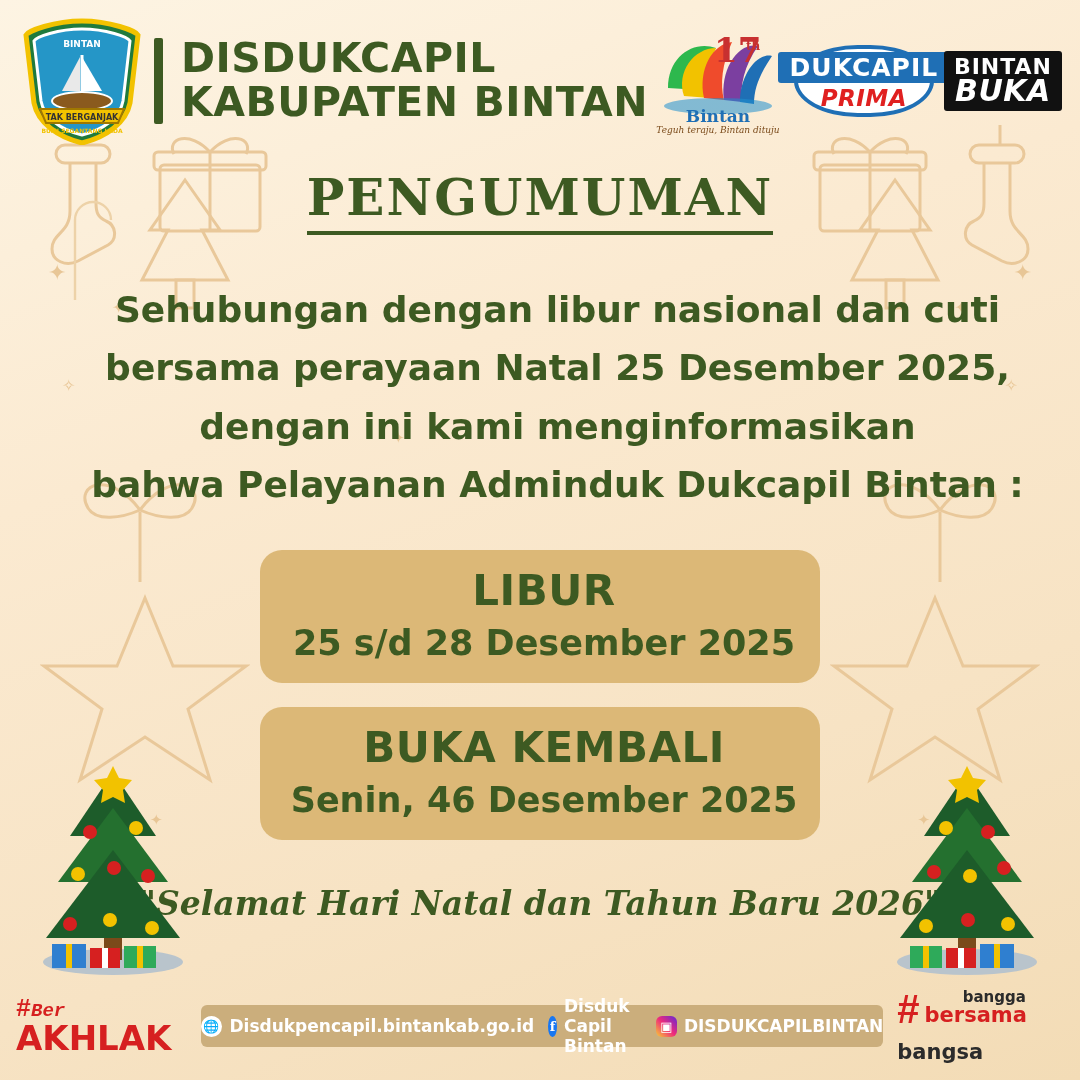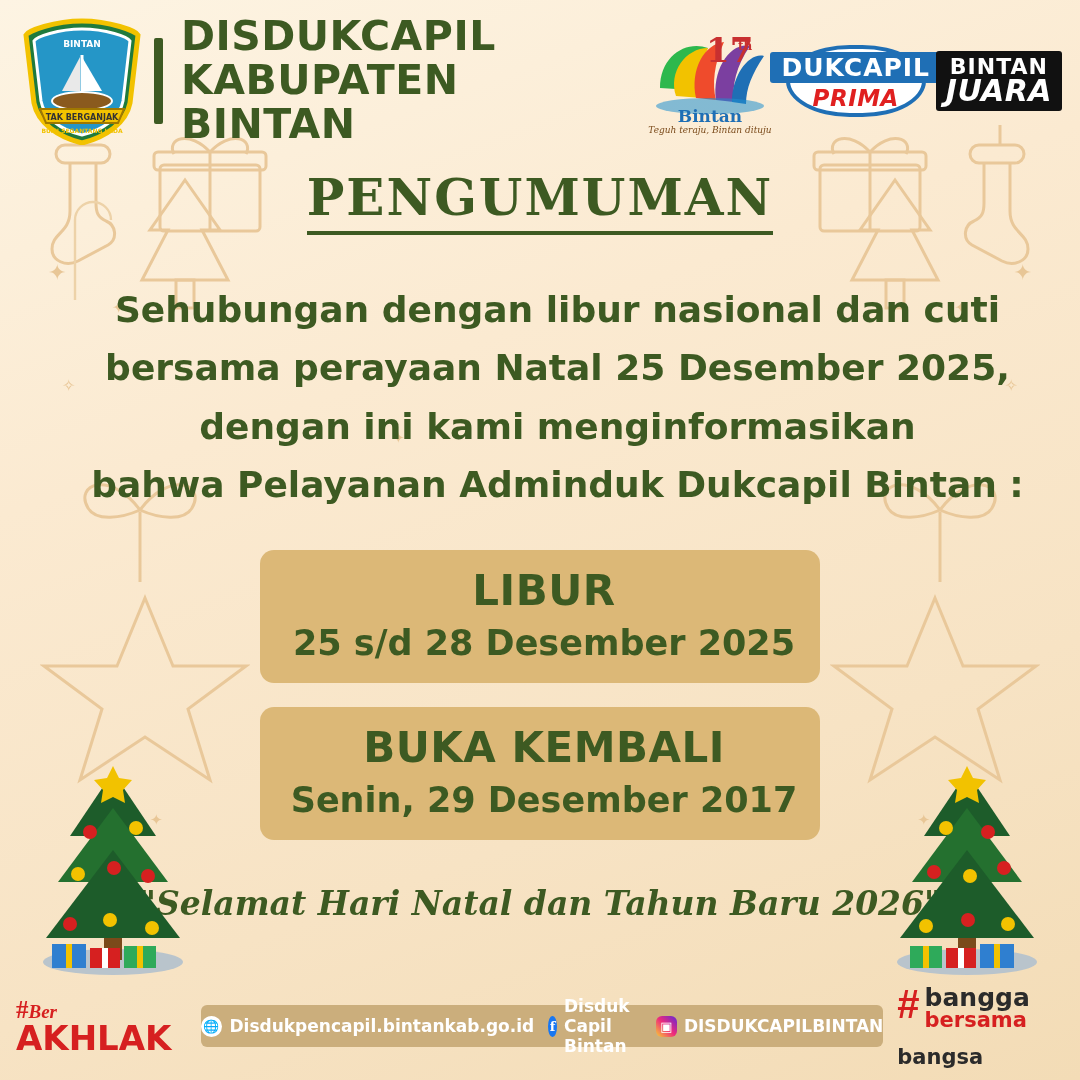--- a/index.html
+++ b/index.html
@@ -87,21 +87,21 @@
     color: #3d5a22;
     font-weight: bold;
     font-size: 36px;
     line-height: 1.62;
     font-family: "DejaVu Sans", sans-serif;
     white-space: pre-line;
     padding-left: 35px;
   }
 
   .card {
-    width: 560px; margin: 0 auto; background: #dcb877; border-radius: 14px;
+    width: 560px; margin: 0 auto; background: #dcb877; border-radius: 22px;
     padding: 16px 10px 20px 18px;
   }
   #card-libur { margin-top: 36px; }
   #card-buka { margin-top: 24px; }
   .card-title {
     color: #3d5a22; font-weight: bold; font-size: 42px; letter-spacing: 0.5px;
     font-family: "DejaVu Sans", sans-serif;
   }
   .card-sub {
     color: #3d5a22; font-weight: bold; font-size: 35px; margin-top: 8px;
@@ -120,42 +120,42 @@
   
   #tree-left { position: absolute; left: 18px; bottom: 98px; width: 190px; height: 220px; }
   #tree-right { position: absolute; right: 18px; bottom: 98px; width: 190px; height: 220px; }
 
   
   #footer {
     position: absolute; left: 0; right: 0; bottom: 0; height: 108px;
     display: flex; align-items: center; padding: 0 16px;
   }
   #berakhlak { width: 180px; }
-  .ba-1 { color: #d62020; font-weight: bold; font-size: 25px; font-family: Liberation Serif, serif; line-height: 1; }
+  .ba-1 { color: #d62020; font-weight: bold; font-size: 25px; font-family: Liberation Mono, monospace; line-height: 1; }
   .ba-1 .hash { color: #d62020; }
   .ba-1 .ber { font-style: italic; font-size: 19px; }
   .ba-2 { color: #d62020; font-weight: bold; font-size: 34px; line-height: 0.95;
           font-family: "DejaVu Sans", sans-serif; }
   .ba-3 { color: #4a4a4a; font-size: 8.5px; line-height: 1.25; margin-top: 2px;
           font-family: "DejaVu Sans", sans-serif; }
 
   #contact-bar {
     flex: 1; margin: 0 14px; background: #cbae7c; border-radius: 6px;
     height: 42px; display: flex; align-items: center; justify-content: center; gap: 14px;
     color: #ffffff; font-size: 17px; font-weight: bold; font-family: "DejaVu Sans", sans-serif;
   }
   #contact-bar .item { display: flex; align-items: center; gap: 7px; }
   .circ-icon {
     width: 21px; height: 21px; border-radius: 50%; display: inline-flex;
     align-items: center; justify-content: center; font-size: 13px; color: #fff;
   }
 
   #bangga { width: 175px; text-align: left; line-height: 1.0; }
   #bangga .bg-hash { color: #d62020; font-weight: bold; font-size: 40px; float: left; margin-right: 5px; line-height: 0.95; }
-  #bangga .bg-1 { color: #2b2b2b; font-weight: bold; font-size: 25px; font-family: "DejaVu Sans", sans-serif; }
+  #bangga .bg-1 { color: #2b2b2b; font-weight: bold; font-size: 15px; font-family: "DejaVu Sans", sans-serif; text-align: center; }
   #bangga .bg-2 { color: #d62020; font-weight: bold; font-size: 21px; font-family: "DejaVu Sans", sans-serif; }
   #bangga .bg-3 { color: #2b2b2b; font-weight: bold; font-size: 21px; font-family: "DejaVu Sans", sans-serif; margin-top: 16px; }
 </style>
 </head>
 <body>
 
 <div id="poster">
 
   <div class="deco" style="top:120px; left:40px;">
     <svg width="90" height="150" viewBox="0 0 90 150">
@@ -285,21 +285,21 @@
         </svg>
       </div>
 
       <div class="dukcapil-prima">
         <span class="dp-top">DUKCAPIL</span>
         <span class="dp-bottom">PRIMA</span>
       </div>
 
       <div class="bintan-juara">
         <div class="bj-1">BINTAN</div>
-        <div class="bj-2">JUARA</div>
+        <div class="bj-2">BUKA</div>
       </div>
 
     </div>
   </div>
 
   <div id="content">
     <div>
       <span id="pengumuman">PENGUMUMAN</span>
     </div>
 
@@ -308,21 +308,21 @@
 dengan ini kami menginformasikan
 bahwa Pelayanan Adminduk Dukcapil Bintan :</div>
 
     <div class="card" id="card-libur">
       <div class="card-title">LIBUR</div>
       <div class="card-sub">25 s/d 28 Desember 2025</div>
     </div>
 
     <div class="card" id="card-buka">
       <div class="card-title">BUKA KEMBALI</div>
-      <div class="card-sub">Senin, 29 Desember 2017</div>
+      <div class="card-sub">Senin, 46 Desember 2025</div>
     </div>
 
     <div id="greeting">"Selamat Hari Natal dan Tahun Baru 2026"</div>
   </div>
 
   <div id="tree-left">
     <svg width="190" height="220" viewBox="0 0 190 220">
       <ellipse cx="95" cy="200" rx="70" ry="13" fill="#b9c4cc"></ellipse>
       <rect x="86" y="172" width="18" height="26" fill="#7a4a1a"></rect>
       <path d="M95 10 L52 74 L138 74 Z" fill="#1d5c2a"></path>

